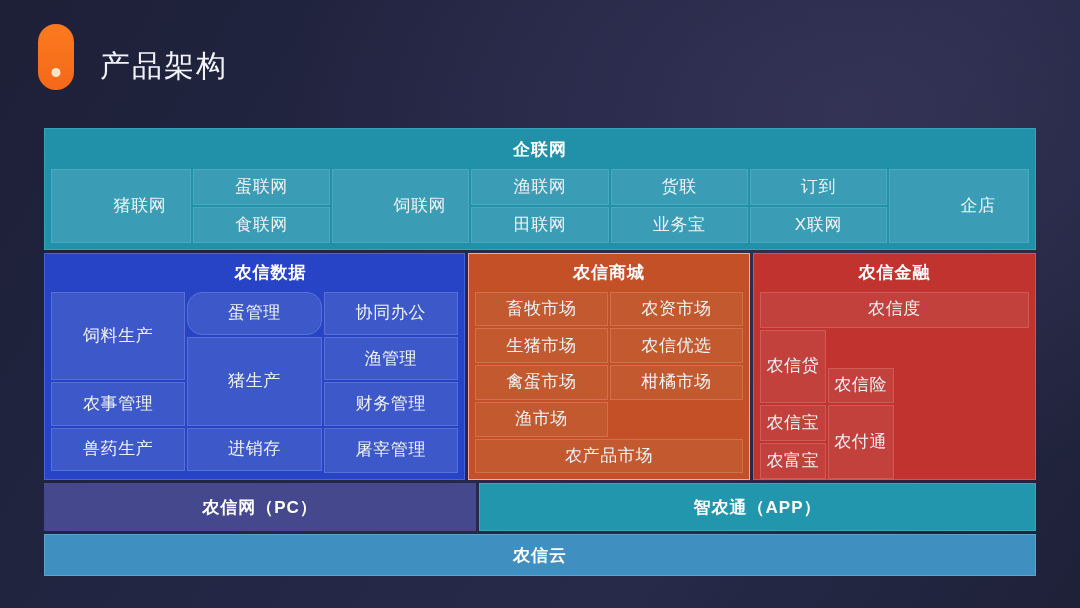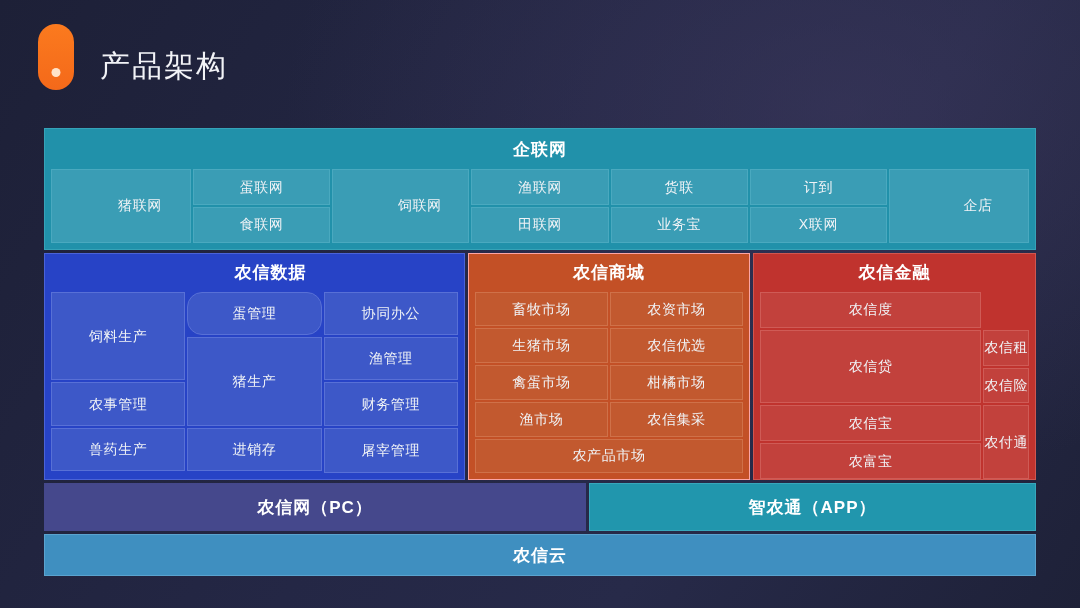--- a/index.html
+++ b/index.html
@@ -42,21 +42,21 @@
     display: flex; flex-direction: column;
   }
 
   .band-title {
     text-align: center; color: #ffffff; font-weight: bold;
     letter-spacing: 1px; font-size: 17px;
     display: flex; align-items: center; justify-content: center;
   }
   .cell {
     display: flex; align-items: center; justify-content: center;
-    color: #f0f3f6; font-size: 14px; letter-spacing: .6px;
+    color: #f0f3f6; font-size: 17px; letter-spacing: .6px;
     text-align: center; line-height: 1.2;
   }
 
   
   .band-qly {
     background: #2191aa;
     border: 1px solid #35a3b8;
     height: 122px;
     display: flex; flex-direction: column;
     padding: 0;
@@ -119,37 +119,37 @@
   .band-fin {
     flex: 1;
     background: #c0332e;
     border: 1px solid #d1564f;
     display: flex; flex-direction: column;
   }
   .band-fin > .band-title { height: 38px; }
   .fin-grid {
     flex: 1;
     display: grid;
-    grid-template-columns: 1fr;
+    grid-template-columns: 1fr 1fr 1fr 1fr;
     grid-template-rows: 1fr 1fr 1fr 1fr 1fr;
     gap: 2px;
     padding: 0 6px 0 6px;
   }
   .fin-grid .cell { background: #c2413c; border: 1px solid #cf5b56; }
   .span2row { grid-row: span 2; }
 
   
   .bottom-row {
     display: flex; gap: 3px; height: 48px; margin-top: 3px;
   }
   .bar {
     display: flex; align-items: center; justify-content: center;
     color: #ffffff; font-size: 17px; font-weight: bold; letter-spacing: 1px;
   }
-  .bar-pc  { width: 542px; background: #45488c; border: 1px solid #585cа0; border-color: #5a5e9e; }
+  .bar-pc  { width: 432px; background: #45488c; border: 1px solid #585cа0; border-color: #5a5e9e; }
   .bar-app { flex: 1;      background: #2196ad; border: 1px solid #37a7bc; }
   .bar-cloud {
     height: 42px; margin-top: 3px;
     background: #3f8fc0; border: 1px solid #5aa3cf;
   }
 </style>
 </head>
 <body>
 
 <div class="header">
@@ -199,31 +199,29 @@
     <div class="band-mall">
       <div class="band-title">农信商城</div>
       <div class="mall-grid">
         <div class="cell">畜牧市场</div>
         <div class="cell">农资市场</div>
         <div class="cell">生猪市场</div>
         <div class="cell">农信优选</div>
         <div class="cell">禽蛋市场</div>
         <div class="cell">柑橘市场</div>
         <div class="cell">渔市场</div>
-        <div class="cell">农信集采</div>
         <div class="cell spanfull">农产品市场</div>
       </div>
     </div>
 
     <div class="band-fin">
       <div class="band-title">农信金融</div>
       <div class="fin-grid">
         <div class="cell spanfull">农信度</div>
         <div class="cell span2row" style="grid-column:1;grid-row:2/span 2;">农信贷</div>
-        <div class="cell" style="grid-column:2;grid-row:2;">农信租</div>
         <div class="cell" style="grid-column:2;grid-row:3;">农信险</div>
         <div class="cell" style="grid-column:1;grid-row:4;">农信宝</div>
         <div class="cell span2row" style="grid-column:2;grid-row:4/span 2;">农付通</div>
         <div class="cell" style="grid-column:1;grid-row:5;">农富宝</div>
       </div>
     </div>
   </div>
 
   <div class="bottom-row">
     <div class="bar bar-pc">农信网（PC）</div>

